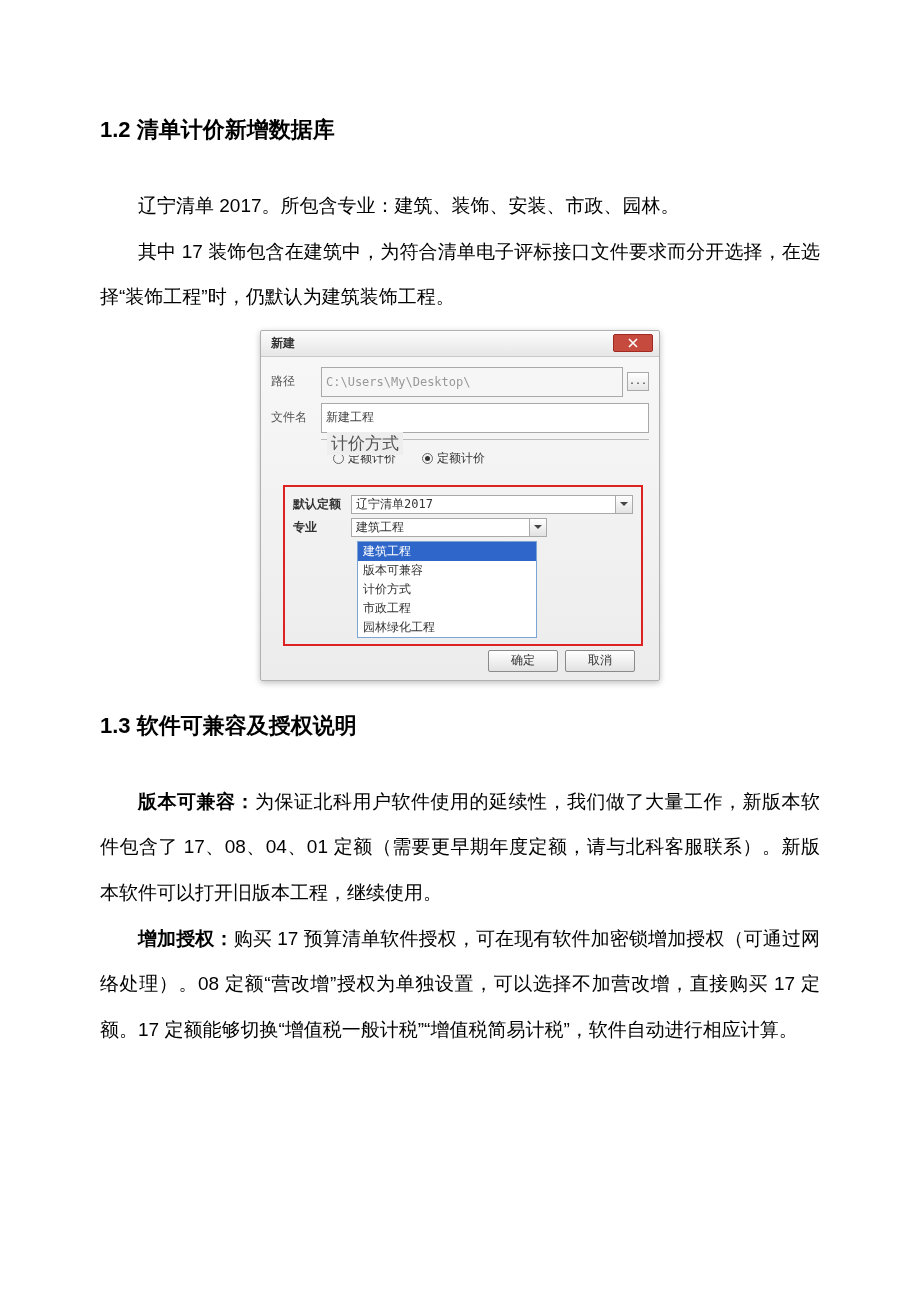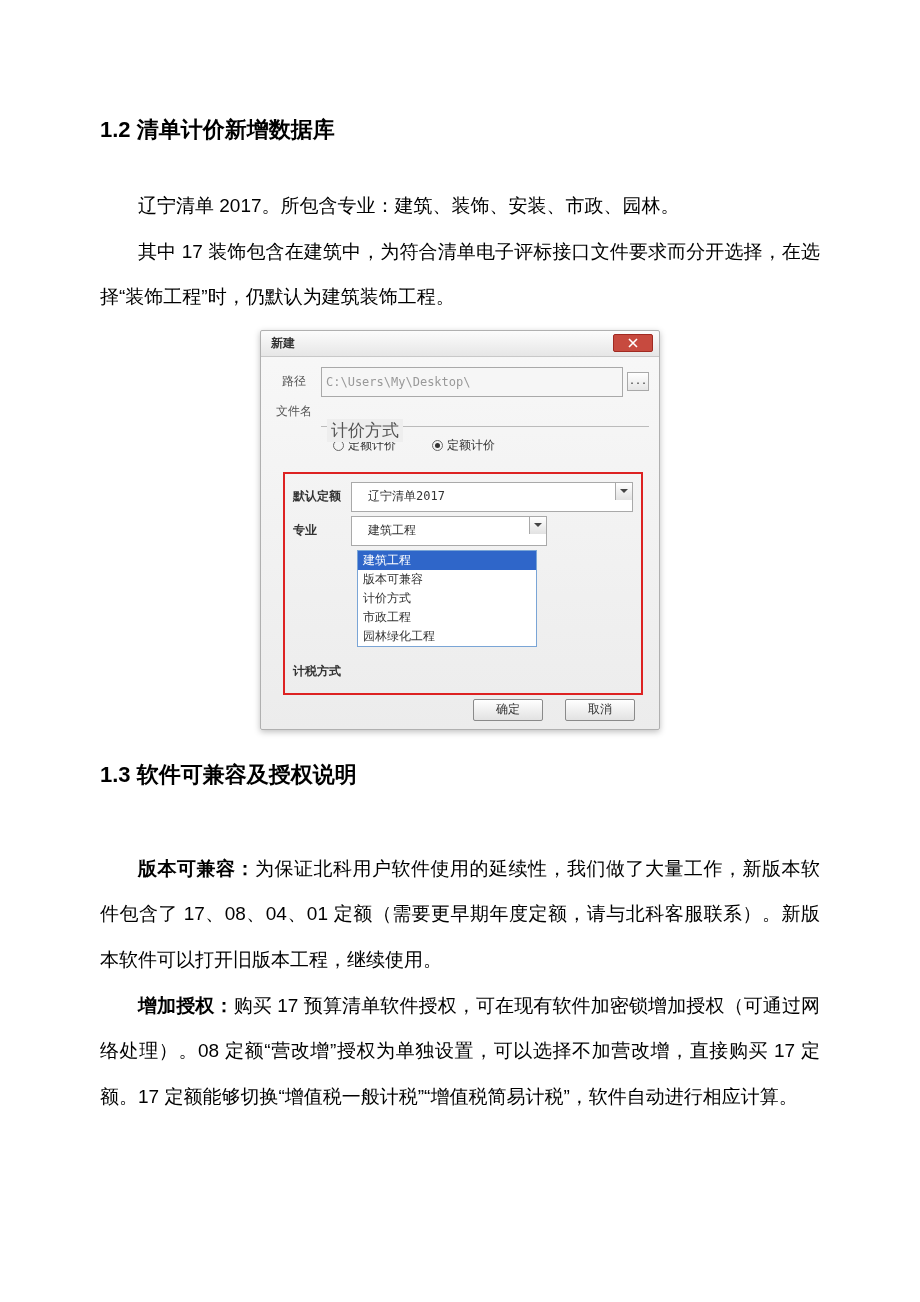--- a/index.html
+++ b/index.html
@@ -52,57 +52,57 @@
     .close-btn {
       width: 40px; height: 18px;
       background: #c74a3f;
       border: 1px solid #a02a22;
       border-radius: 2px;
       display:flex; align-items:center; justify-content:center;
     }
     .close-btn svg { width:10px; height:10px; }
     .dlg-body { padding: 10px 10px 8px 10px; }
     .dlg-row { display:flex; align-items:center; margin-bottom:6px; gap:4px;}
-    .dlg-label { width:46px; text-align:center; color:#555;}
+    .dlg-label { width:46px; text-align:left; color:#555;}
     .dlg-input {
       flex:1; height:30px; border:1px solid #a9a9a9; background:#fff;
       padding:1px 4px; font-size:12px; font-family:inherit; color:#444;
     }
     .dlg-browse {
       width:22px; height:19px; border:1px solid #a9a9a9;
       background:linear-gradient(#fff,#e6e6e6);
       font-size:10px; line-height:15px; text-align:center;
     }
     .fieldset {
       margin: 6px 0 10px 50px;
       padding: 10px 12px 8px 12px;
       position:relative;
       border-top:1px solid #bbb;
     }
     .fieldset-legend {
       position:absolute; top:-8px; left:6px; background:#eee; padding:0 4px; font-size:17px; color:#555;
     }
-    .radio-row { display:flex; gap:36px; }
+    .radio-row { display:flex; gap:26px; }
     .radio-item { display:flex; align-items:center; gap:4px; font-size:12px;}
     .radio-circle {
       width:11px; height:11px; border:1px solid #666; border-radius:50%;
       display:flex; align-items:center; justify-content:center;
     }
     .radio-dot { width:5px; height:5px; border-radius:50%; background:#333; }
     .red-box {
       border: 2px solid #d22; padding: 8px 8px 6px 8px;
       margin-left: 12px; margin-right: 6px;
       display:flex; flex-direction:column; gap:4px;
     }
     .rb-row { display:flex; align-items:center; gap:6px; }
     .rb-label { width:52px; font-size:12px; color:#333;font-weight:bold;}
     .combo {
       flex:1; position:relative;
-      border:1px solid #a9a9a9; background:#fff; height:30px;
-      display:flex; align-items:center; padding:0 16px; font-size:12px;
+      border:1px solid #a9a9a9; background:#fff; height:19px;
+      display:flex; align-items:center; padding:0 4px; font-size:12px;
     }
     .combo-arrow {
       position:absolute; right:0; top:0; width:17px; height:17px;
       border-left:1px solid #a9a9a9;
       background:linear-gradient(#fff,#e2e2e2);
       display:flex; align-items:center; justify-content:center;
     }
     .combo-arrow::after{
       content:''; width:0;height:0;
       border-left:4px solid transparent;
@@ -112,33 +112,33 @@
     .dropdown {
       margin-left:64px;
       border:1px solid #7aa5d6;
       background:#fff;
       width:180px;
       font-size:12px;
     }
     .dropdown-item { padding:1px 5px; color:#333; }
     .dropdown-item.sel { background:#2f66c9; color:#fff; }
     .btn-row {
-      display:flex; justify-content:flex-end; gap:22px;
+      display:flex; justify-content:flex-end; gap:7px;
       padding: 4px 14px 0 0;
     }
     .dlg-btn {
       width:70px; height:22px;
       border:1px solid #8a8a8a;
       background:linear-gradient(#fff,#e2e2e2);
       font-size:12px; display:flex; align-items:center; justify-content:center;
       border-radius:2px;
     }
     .tax-row { margin-top:6px; }
     .disabled-input { background:#f6f6f6; color:#999; }
-    h2.second { margin-top: 20px; margin-bottom: 56px;}
+    h2.second { margin-top: 20px; margin-bottom: 38px;}
   </style>
 </head>
 <body>
 
 <h2 class="section-heading">1.2  清单计价新增数据库</h2>
 
 <p class="para">辽宁清单 2017。所包含专业：建筑、装饰、安装、市政、园林。</p>
 <p class="para">其中 17 装饰包含在建筑中，为符合清单电子评标接口文件要求而分开选择，在选择“装饰工程”时，仍默认为建筑装饰工程。</p>
 
 <div class="dialog-wrap">
@@ -152,20 +152,21 @@
       </div>
     </div>
     <div class="dlg-body">
       <div class="dlg-row">
         <span class="dlg-label">路径</span>
         <input class="dlg-input disabled-input" readonly="" value="C:\Users\My\Desktop\" style="">
         <div class="dlg-browse">...</div>
       </div>
       <div class="dlg-row">
         <span class="dlg-label">文件名</span>
+        <input class="dlg-input" value="新建工程" style="">
       </div>
       <div class="fieldset">
         <span class="fieldset-legend">计价方式</span>
         <div class="radio-row">
           <div class="radio-item">
             <span class="radio-circle"></span>
             <span>定额计价</span>
           </div>
           <div class="radio-item">
             <span class="radio-circle">
@@ -191,24 +192,20 @@
             <span class="combo-arrow"></span>
           </div>
         </div>
         <div class="dropdown">
           <div class="dropdown-item sel">建筑工程</div>
           <div class="dropdown-item">版本可兼容</div>
           <div class="dropdown-item">计价方式</div>
           <div class="dropdown-item">市政工程</div>
           <div class="dropdown-item">园林绿化工程</div>
         </div>
-        <div class="rb-row tax-row">
-          <span class="rb-label">计税方式</span>
-          <div class="combo" style="flex:0 0 156px; border:none; background:transparent;"></div>
-        </div>
       </div>
 
       <div class="btn-row">
         <div class="dlg-btn">确定</div>
         <div class="dlg-btn">取消</div>
       </div>
     </div>
   </div>
 </div>
 

